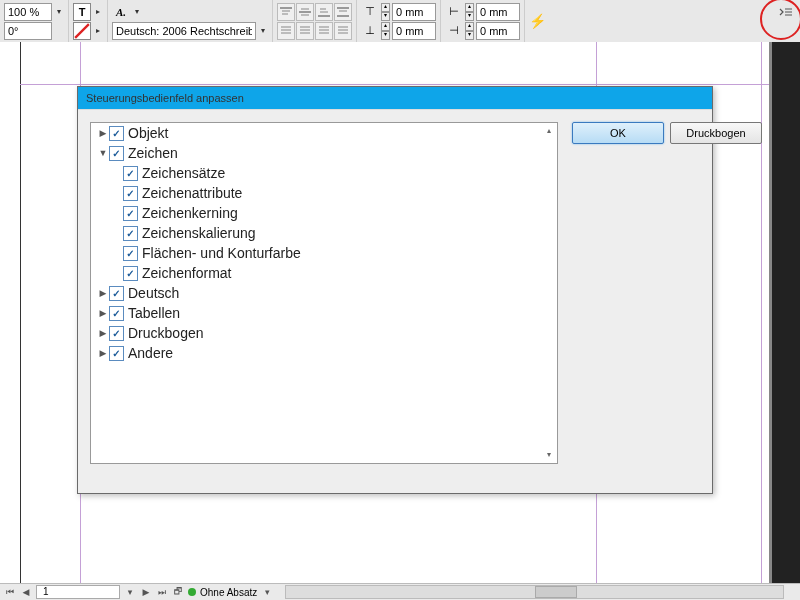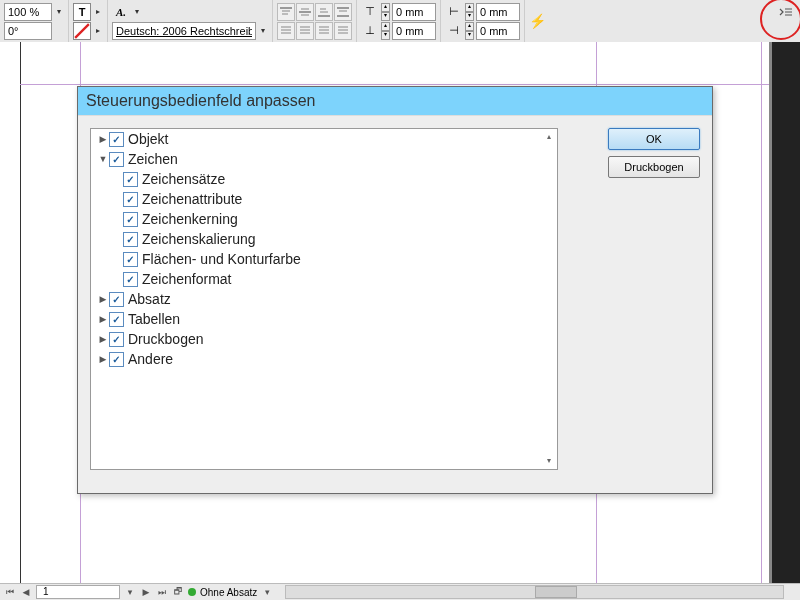--- a/index.html
+++ b/index.html
@@ -157,23 +157,23 @@
   left: 77px;
   top: 86px;
   width: 634px;
   height: 406px;
   background: #eeeeee;
   border: 1px solid #6a6a6a;
   box-shadow: 2px 2px 6px rgba(0,0,0,0.25);
 }
 .dialog-title {
   padding: 5px 8px;
-  font-size: 16px;
+  font-size: 11px;
   color: #333;
-  background: #7dd3fc;
+  background: #0ea5e9;
   border-bottom: 1px solid #ddd;
 }
 .dialog-body {
   display: flex;
   padding: 12px 12px;
   gap: 14px;
 }
 .tree-wrap {
   position: relative;
   flex: 1;
@@ -223,21 +223,21 @@
   color: #1a5a99;
   font-weight: bold;
 }
 .tree-node .lbl {
   font-size: 14px;
   color: #222;
 }
 .child { padding-left: 20px; }
 .dlg-buttons {
   display: flex;
-  flex-direction: column;
+  flex-direction: row;
   gap: 6px;
 }
 .dlg-btn {
   width: 92px;
   height: 22px;
   border: 1px solid #777;
   background: linear-gradient(#f8f8f8,#e4e4e4);
   font-size: 11px;
   border-radius: 2px;
   cursor: pointer;
@@ -329,21 +329,21 @@
       <span class="tb-dd">▸</span>
     </div>
   </div>
 
   <div class="tb-group">
     <div class="tb-row">
       <span class="tb-icon" style="font-family:serif;font-style:italic;font-weight:bold">A.</span>
       <span class="tb-dd">▾</span>
     </div>
     <div class="tb-row">
-      <input class="tb-input" style="width: 136px; text-decoration: underline;" value="Deutsch: 2006 Rechtschreib">
+      <input class="tb-input" style="width: 136px;" value="Deutsch: 2006 Rechtschreib">
       <span class="tb-dd">▾</span>
     </div>
   </div>
 
   <div class="tb-group">
     <div class="align-grid">
       <div class="align-btn">
           <svg viewBox="0 0 12 12">
             <line x1="0" y1="2" x2="12" y2="2" stroke="#444"></line>
             <line x1="2" y1="5" x2="10" y2="5" stroke="#888"></line>
@@ -507,21 +507,21 @@
           <span class="lbl">Flächen- und Konturfarbe</span>
         </div>
         <div class="tree-node child">
           <span class="arrow"></span>
           <span class="tick">✓</span>
           <span class="lbl">Zeichenformat</span>
         </div>
         <div class="tree-node">
           <span class="arrow">▶</span>
           <span class="tick">✓</span>
-          <span class="lbl">Absatz</span>
+          <span class="lbl">Deutsch</span>
         </div>
         <div class="tree-node">
           <span class="arrow">▶</span>
           <span class="tick">✓</span>
           <span class="lbl">Tabellen</span>
         </div>
         <div class="tree-node">
           <span class="arrow">▶</span>
           <span class="tick">✓</span>
           <span class="lbl">Druckbogen</span>

